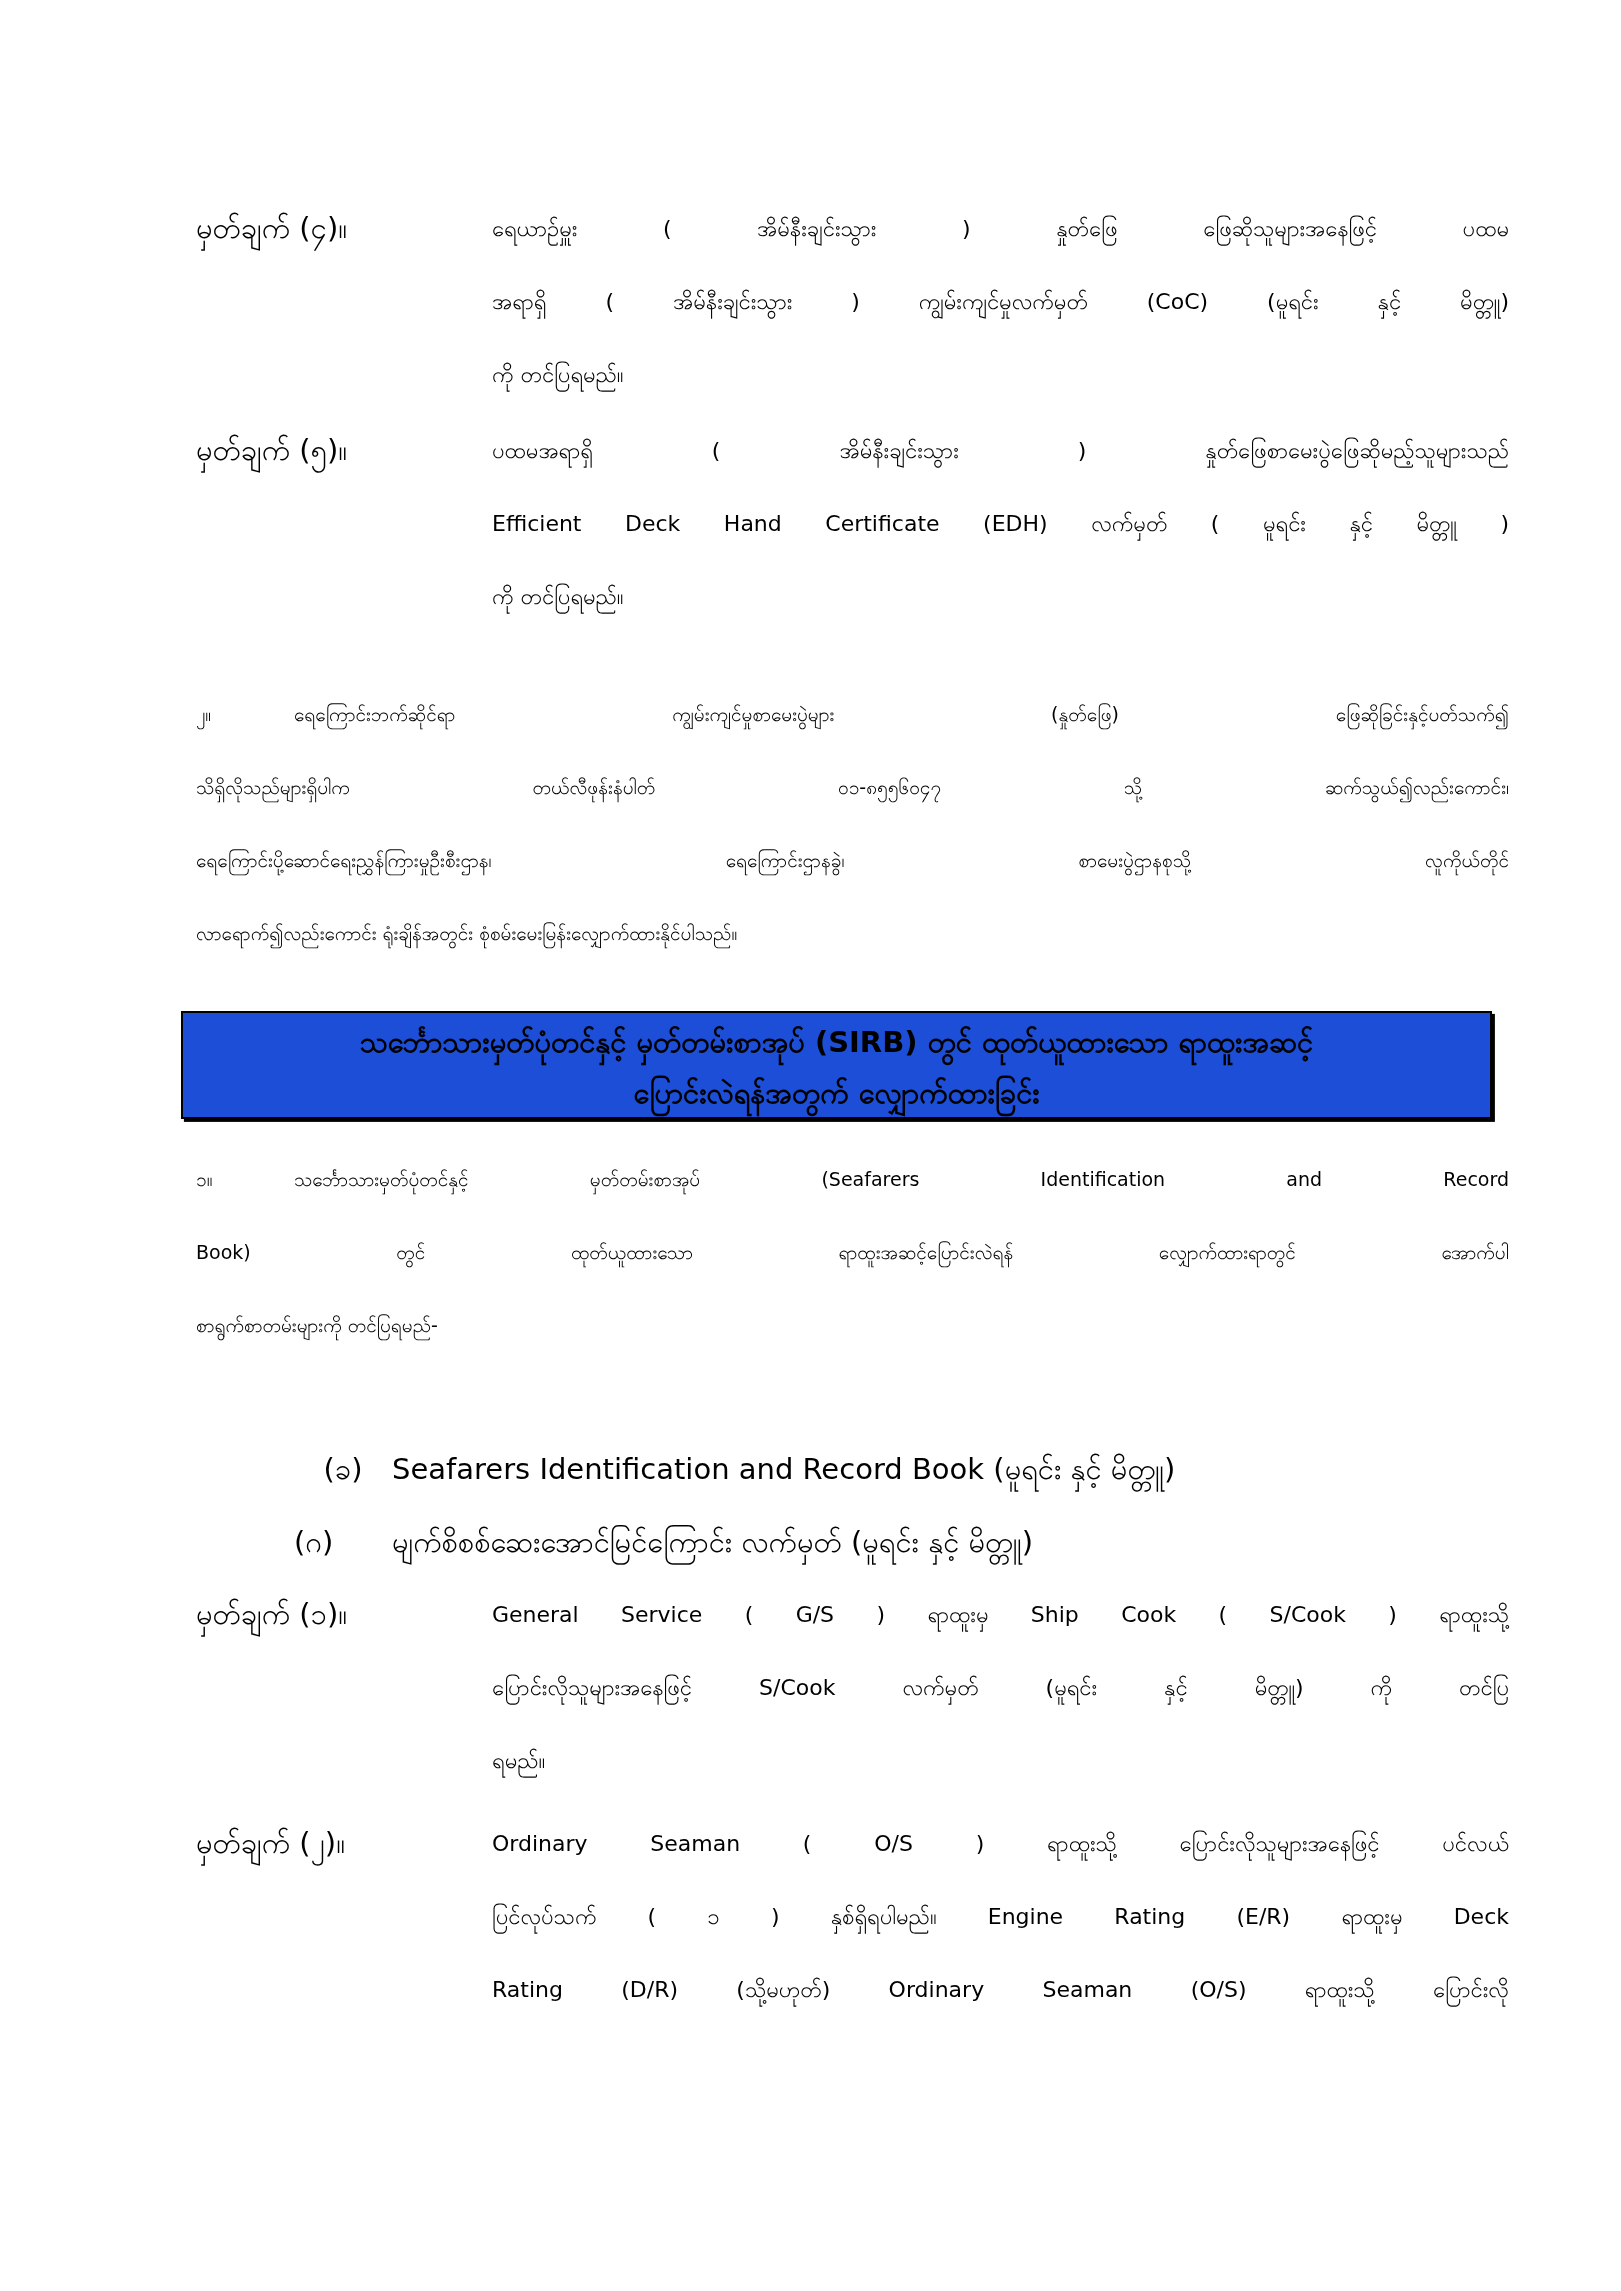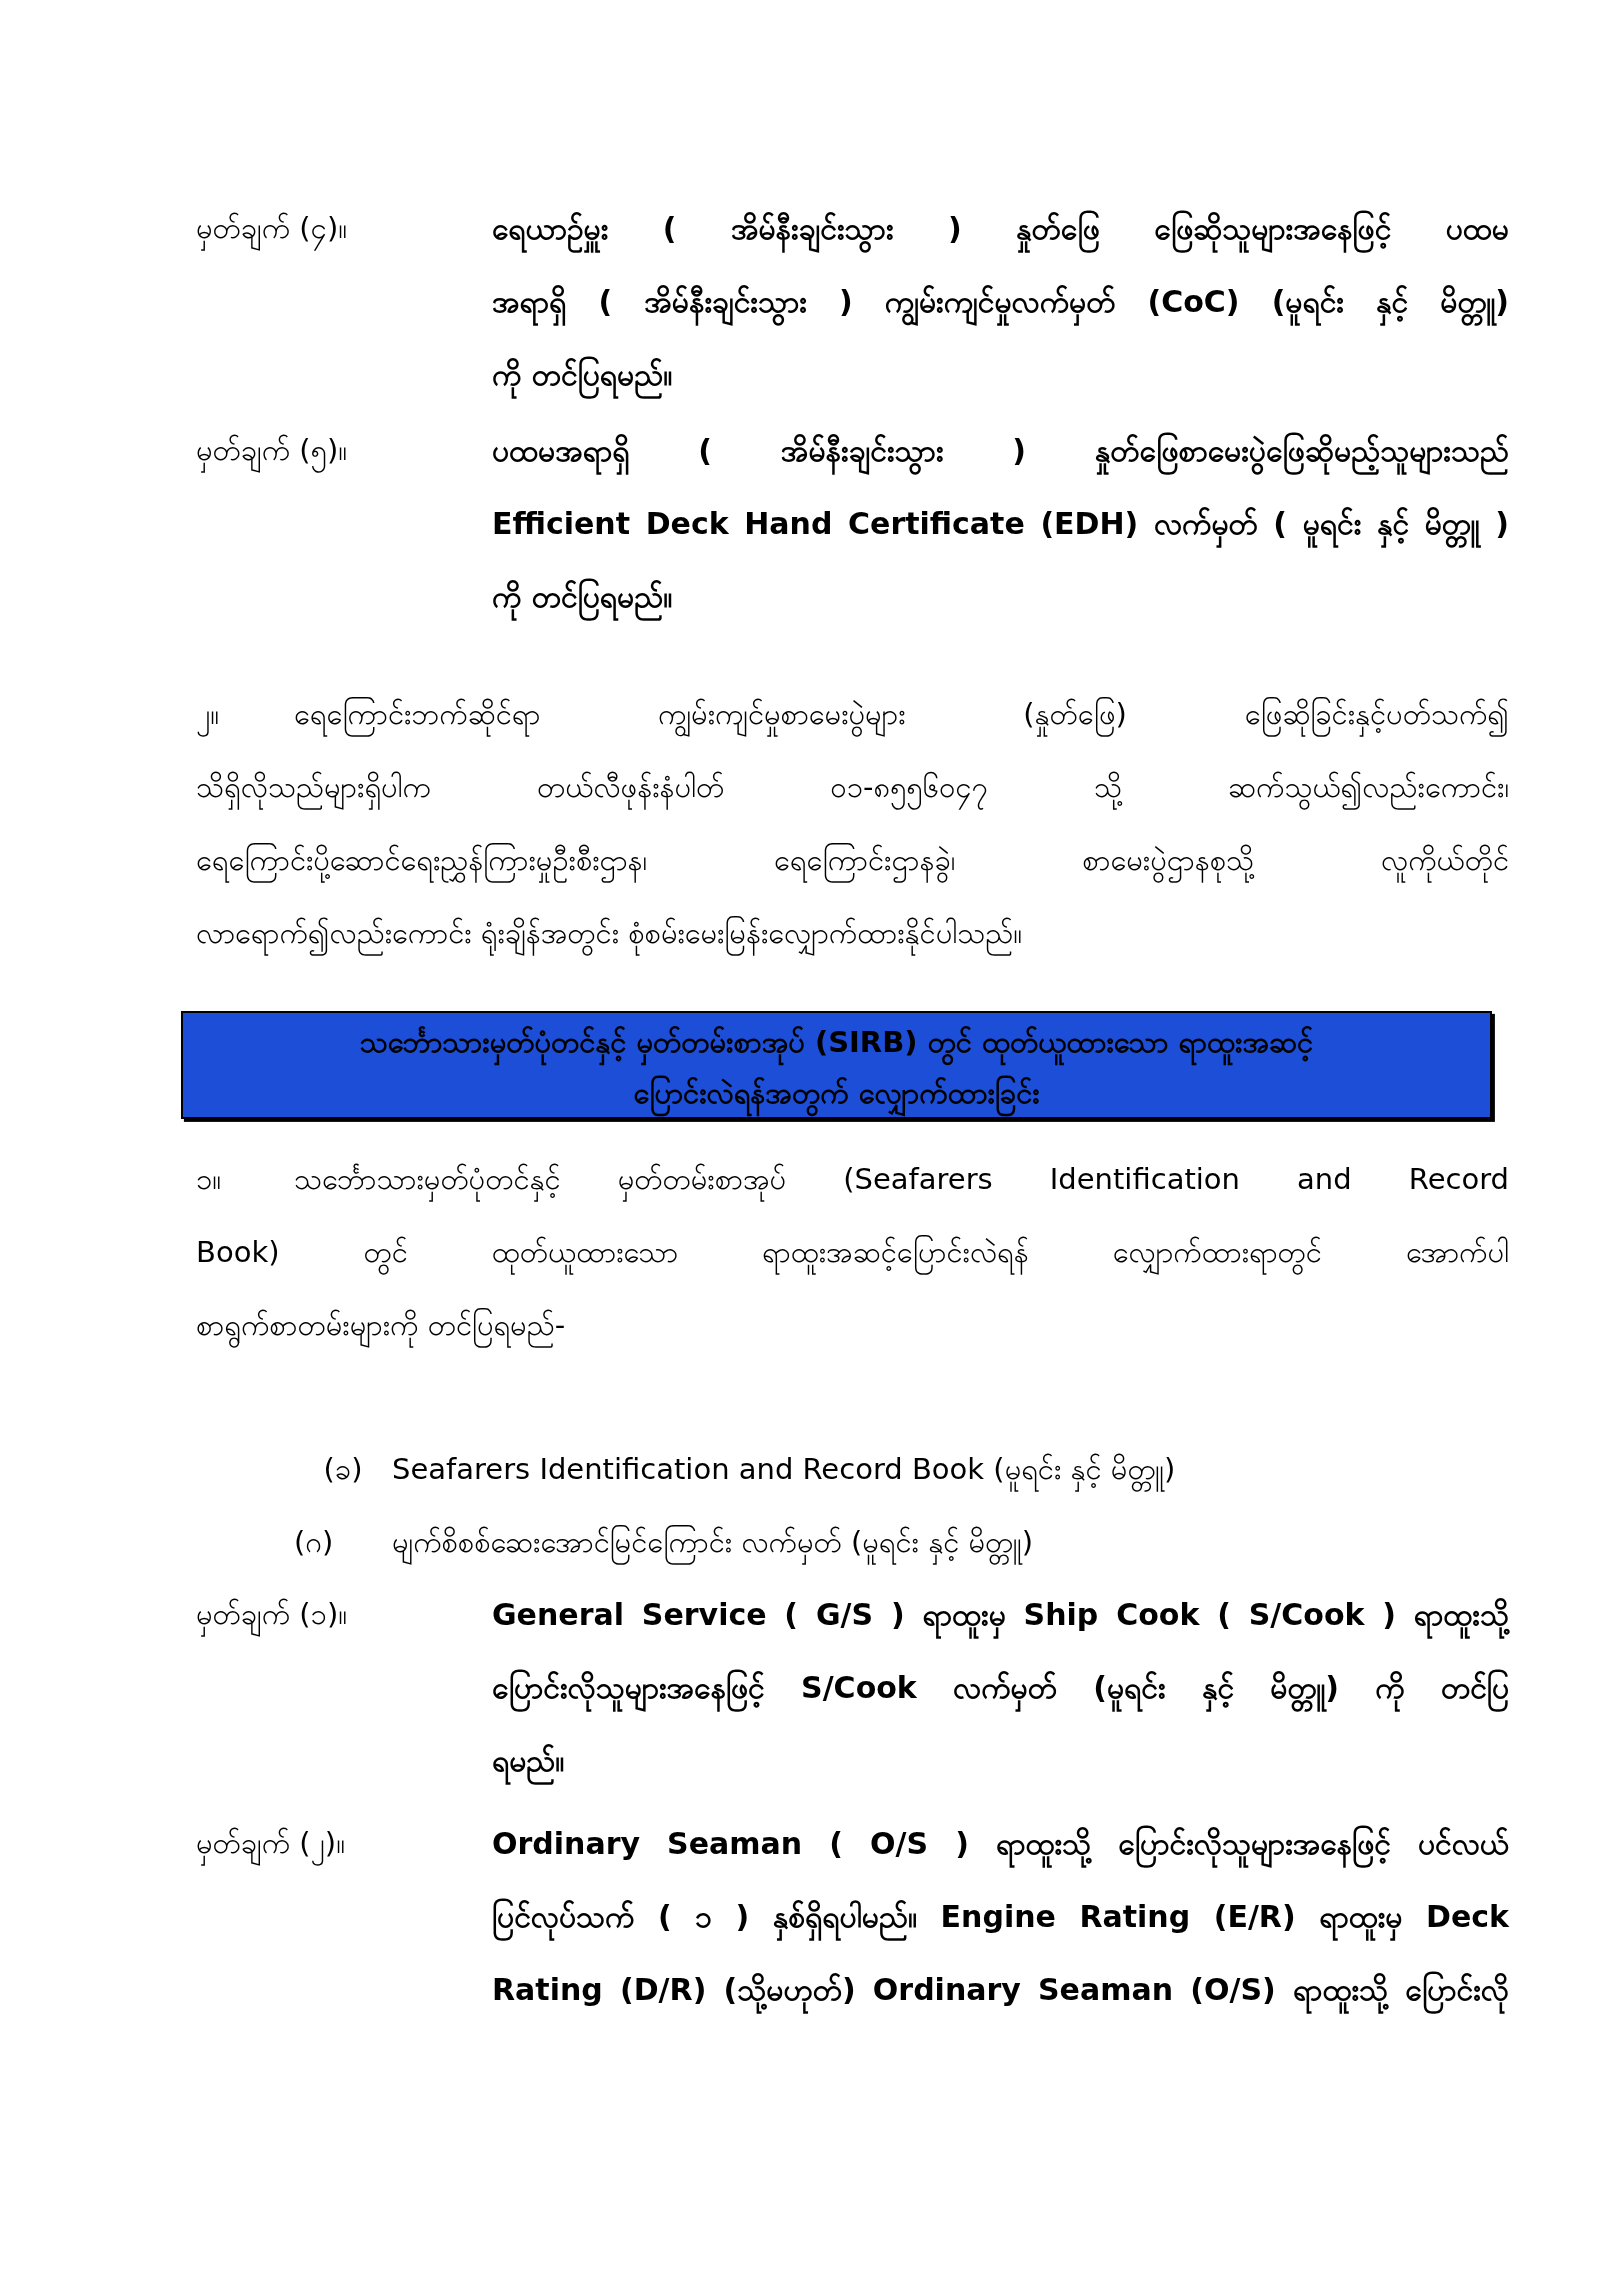--- a/index.html
+++ b/index.html
@@ -32,39 +32,38 @@
       top: 0;
       font-size: 29px;
       line-height: 73px;
       white-space: nowrap;
     }
     .note-body {
       position: absolute;
       left: 296px;
       width: 1017px;
       top: 0;
-      font-size: 30px;
+      font-size: 22px;
       line-height: 73px;
-      font-weight: bold;
     }
     .line {
       display: block;
       white-space: nowrap;
       text-align: justify;
       text-align-last: justify;
       height: 73px;
     }
     .line.last {
       text-align-last: left;
     }
     .para {
       position: absolute;
       left: 196px;
       width: 1313px;
-      font-size: 29px;
+      font-size: 19px;
       line-height: 73px;
     }
     .para .line .num {
       display: inline-block;
       width: 98px;
     }
     .heading-box {
       position: absolute;
       left: 181px;
       top: 1011px;

